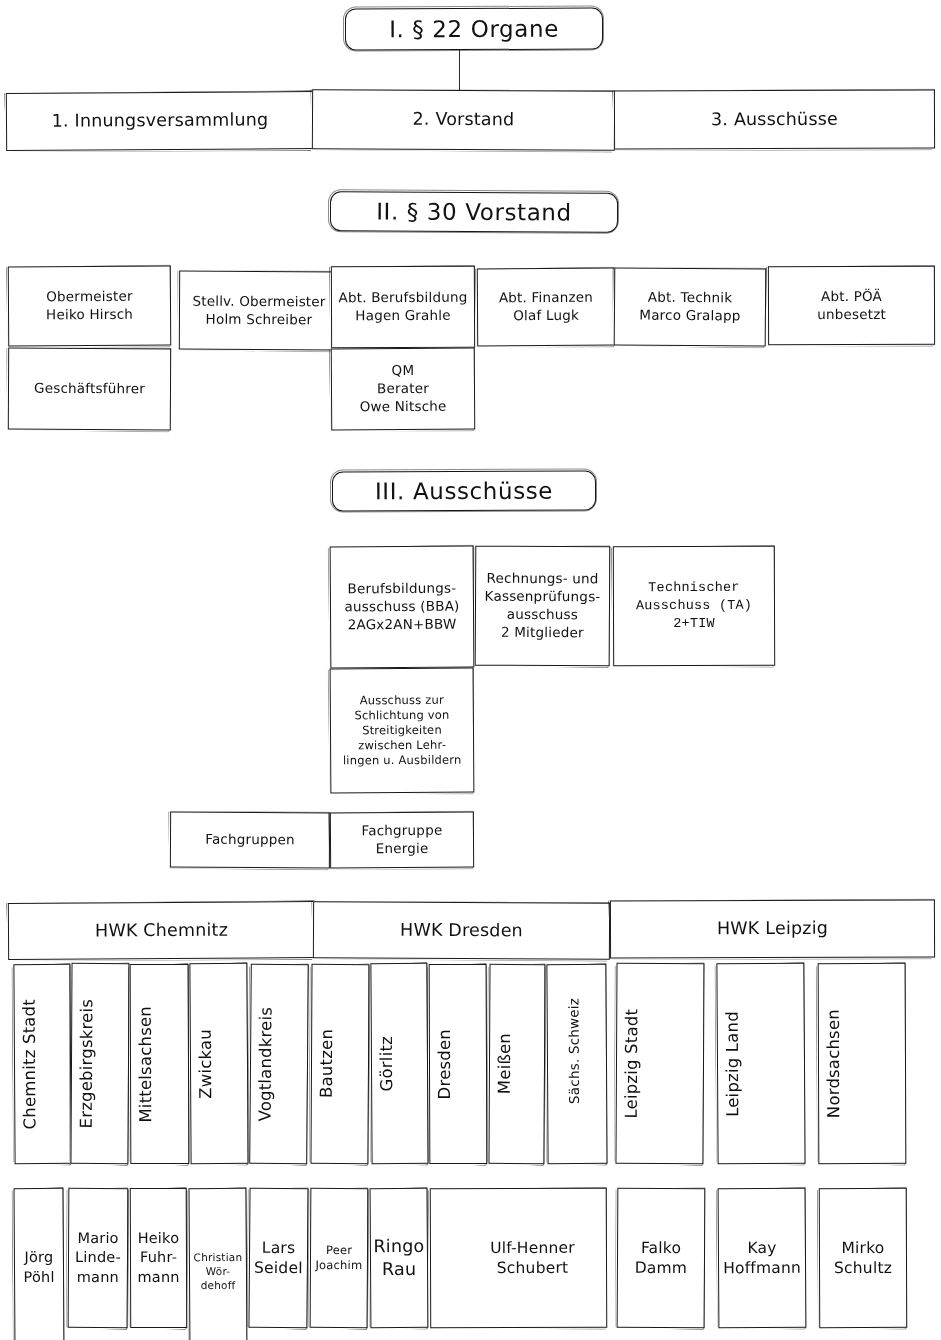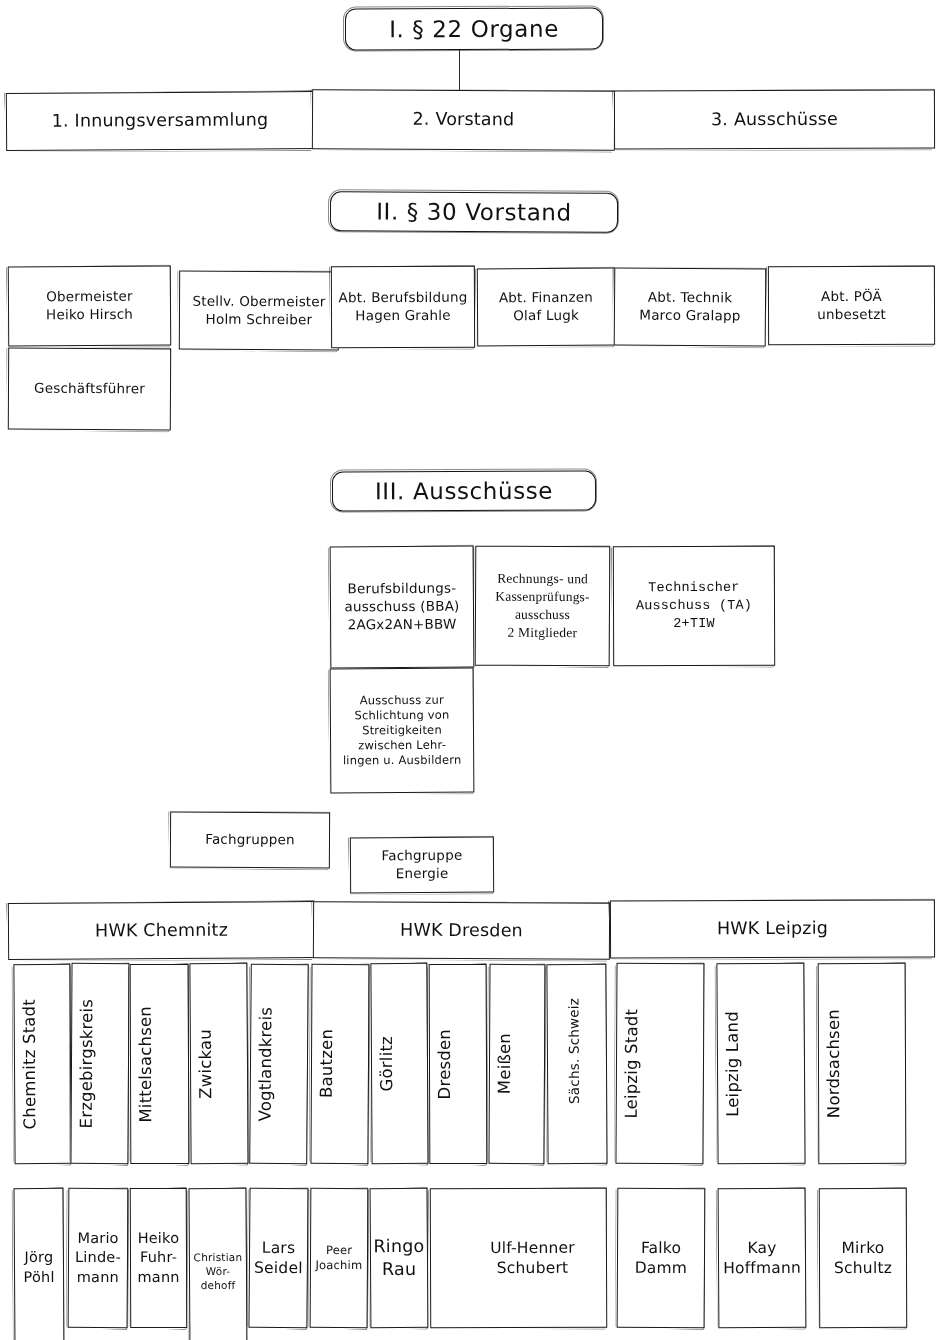--- a/index.html
+++ b/index.html
@@ -123,33 +123,40 @@
   <div class="box skew3 f13" style="left:768px;top:266px;width:167px;height:79px;">
     <span class="t">
       <span>Abt. PÖÄ</span><br>
       <span>unbesetzt</span>
     </span>
   </div>
 
   <div class="box skew2 f13" style="left:8px;top:348px;width:163px;height:82px;">
     <span class="t">Geschäftsführer</span>
   </div>
+  <div class="box skew1 f13" style="left:331px;top:348px;width:144px;height:82px;">
+    <span class="t">
+      <span>QM</span><br>
+      <span>Berater</span><br>
+      <span>Owe Nitsche</span>
+    </span>
+  </div>
 
   <div class="pill skew3" style="left:332px;top:471px;width:264px;height:40px;">
     <span class="t">III. Ausschüsse</span>
   </div>
 
   <div class="box skew1 f13" style="left:330px;top:546px;width:144px;height:122px;">
     <span class="t" style="text-align:center;">
       <span>Berufsbildungs-</span><br>
       <span>ausschuss (BBA)</span><br>
       <span>2AGx2AN+BBW</span>
     </span>
   </div>
-  <div class="box skew2 f13" style="left:475px;top:546px;width:135px;height:120px;font-family:Liberation Serif, serif;">
+  <div class="box skew2 f13" style="left:475px;top:546px;width:135px;height:120px;">
     <span class="t">
       <span>Rechnungs- und</span><br>
       <span>Kassenprüfungs-</span><br>
       <span>ausschuss</span><br>
       <span>2 Mitglieder</span>
     </span>
   </div>
   <div class="box skew3 f13" style="left:613px;top:546px;width:162px;height:120px;font-family:Liberation Mono, monospace;">
     <span class="t">
       <span>Technischer</span><br>
@@ -164,21 +171,21 @@
       <span>Schlichtung von</span><br>
       <span>Streitigkeiten</span><br>
       <span>zwischen Lehr-</span><br>
       <span>lingen u. Ausbildern</span>
     </span>
   </div>
 
   <div class="box skew2 f13" style="left:170px;top:812px;width:160px;height:56px;">
     <span class="t">Fachgruppen</span>
   </div>
-  <div class="box skew1 f13" style="left:330px;top:837px;width:144px;height:56px;margin-left:20px;">
+  <div class="box skew1 f13" style="left:330px;top:812px;width:144px;height:56px;">
     <span class="t">
       <span>Fachgruppe</span><br>
       <span>Energie</span>
     </span>
   </div>
 
   <div class="box skew1 f17" style="left:8px;top:902px;width:307px;height:57px;">
     <span class="t">HWK Chemnitz</span>
   </div>
   <div class="box skew2 f17" style="left:313px;top:902px;width:297px;height:57px;">

